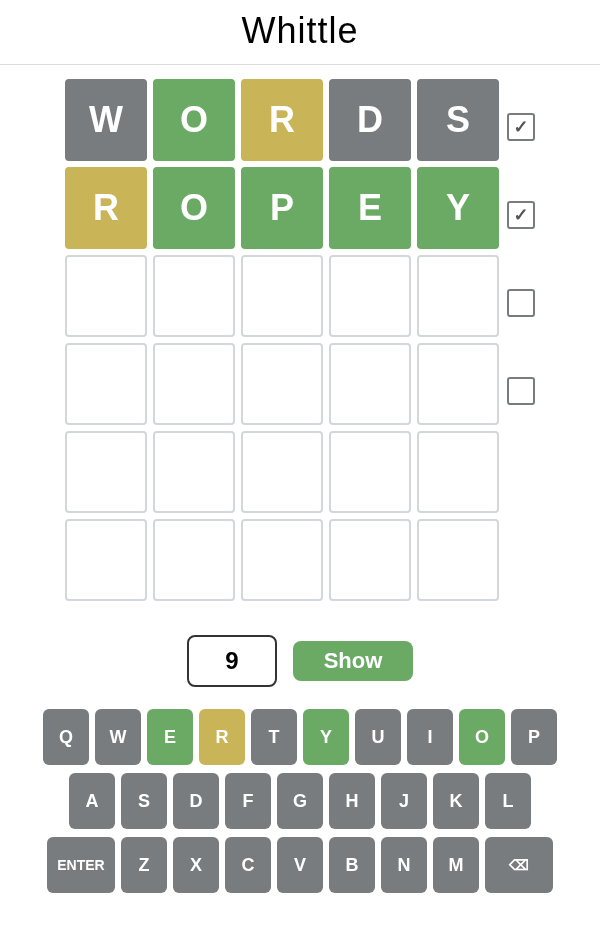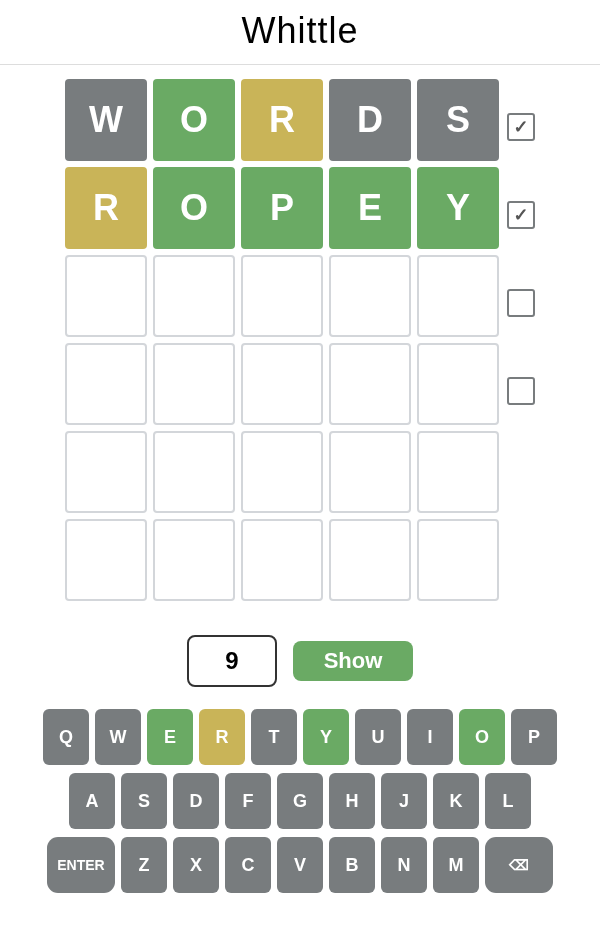--- a/index.html
+++ b/index.html
@@ -167,21 +167,20 @@
       user-select: none;
     }
 
     .key-default { background: #787c7e; }
     .key-green { background: #6aaa64; }
     .key-yellow { background: #c9b458; }
 
     .key-wide {
       min-width: 68px;
       font-size: 14px;
-      border-radius: 11px;
     }
   </style>
 </head>
 <body>
 
 <div id="title">Whittle</div>
 <div class="divider"></div>
 
 <div class="grid-area">
   <div class="grid" id="game-grid">

